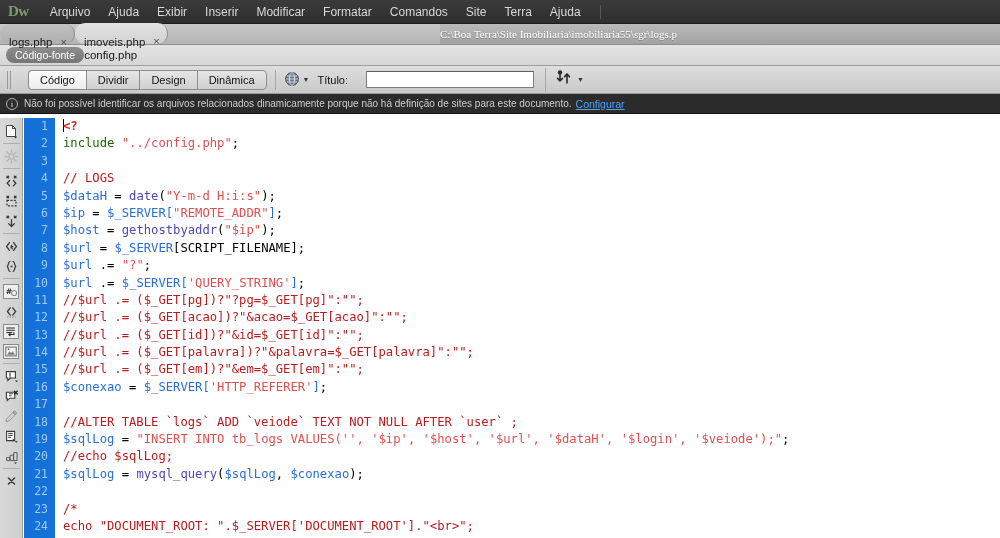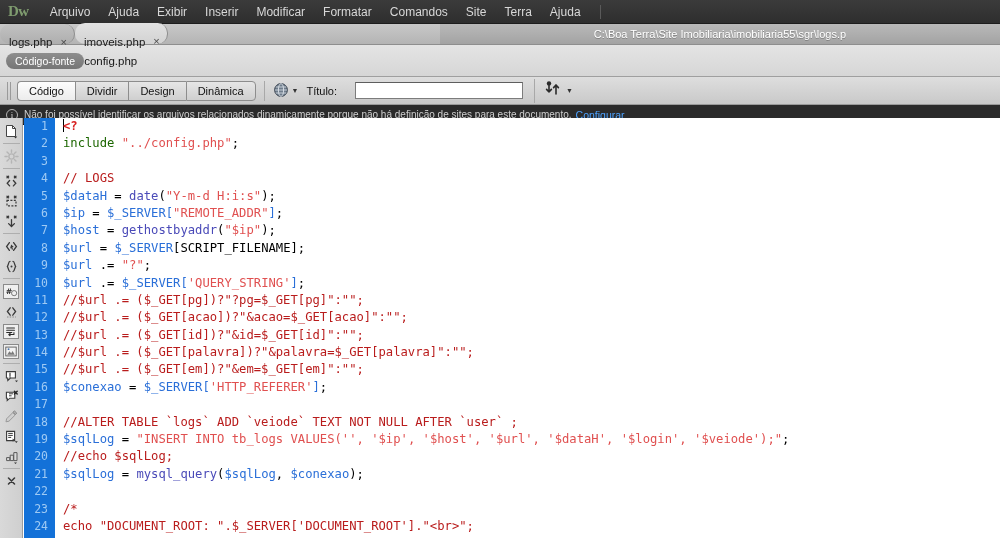--- a/index.html
+++ b/index.html
@@ -58,36 +58,37 @@
   .tab.active {
     background: linear-gradient(#e2e2e2, #d2d2d2);
     height: 21px;
   }
   .tab .x {
     font-size: 11px; color: #4a4a4a; margin-left: 8px;
     line-height: 1;
   }
   .pathbar {
     position: absolute; right: 0; top: 0; bottom: 0;
-    display: flex; align-items: center; justify-content: center;
+    display: flex; align-items: center; justify-content: flex-start;
     padding-right: 0px;
     width: 560px;
     background: linear-gradient(#b9b9b9, #a3a3a3);
     overflow: hidden;
+    font-family: Liberation Serif, serif;
   }
   .pathbar span {
     color: #ffffff;
     font-size: 11px;
     white-space: nowrap;
     text-shadow: 0 1px 0 rgba(0,0,0,.25);
   }
 
   
   .srcstrip {
-    height: 32px;
+    height: 21px;
     background: linear-gradient(#e4e4e4, #d6d6d6);
     display: flex; align-items: center;
     padding-left: 6px;
     border-bottom: 1px solid #9f9f9f;
   }
   .pill {
     background: linear-gradient(#8e8e8e, #767676);
     color: #ffffff;
     font-size: 10.5px;
     padding: 2px 9px;
@@ -114,21 +115,21 @@
     font-size: 11px; color: #111;
     height: 20px; line-height: 18px;
     padding: 0 11px;
     background: linear-gradient(#e6e6e6, #cfcfcf);
     border: 1px solid #8d8d8d;
     border-right-width: 0;
     cursor: default;
   }
   .vbtn:first-of-type { border-radius: 4px 0 0 4px; }
   .vbtn.last { border-right-width: 1px; border-radius: 0 4px 4px 0; }
-  .vbtn.sel { background: linear-gradient(#fdfdfd, #ececec); }
+  .vbtn.sel { background: linear-gradient(#fdfdfd, #ececec); margin-left: 11px; }
   .vsep { width: 1px; height: 20px; background: #a8a8a8; margin: 0 8px; }
   .globe-ico { width: 17px; height: 17px; margin-right: 2px; }
   .caret { font-size: 7px; color: #333; margin-right: 8px; }
   .lbl-titulo { font-size: 11px; color: #111; margin-right: 18px; }
   .title-input {
     width: 168px; height: 17px;
     background: #ffffff;
     border: 1px solid #7c7c7c;
     border-top-color: #5e5e5e;
   }

